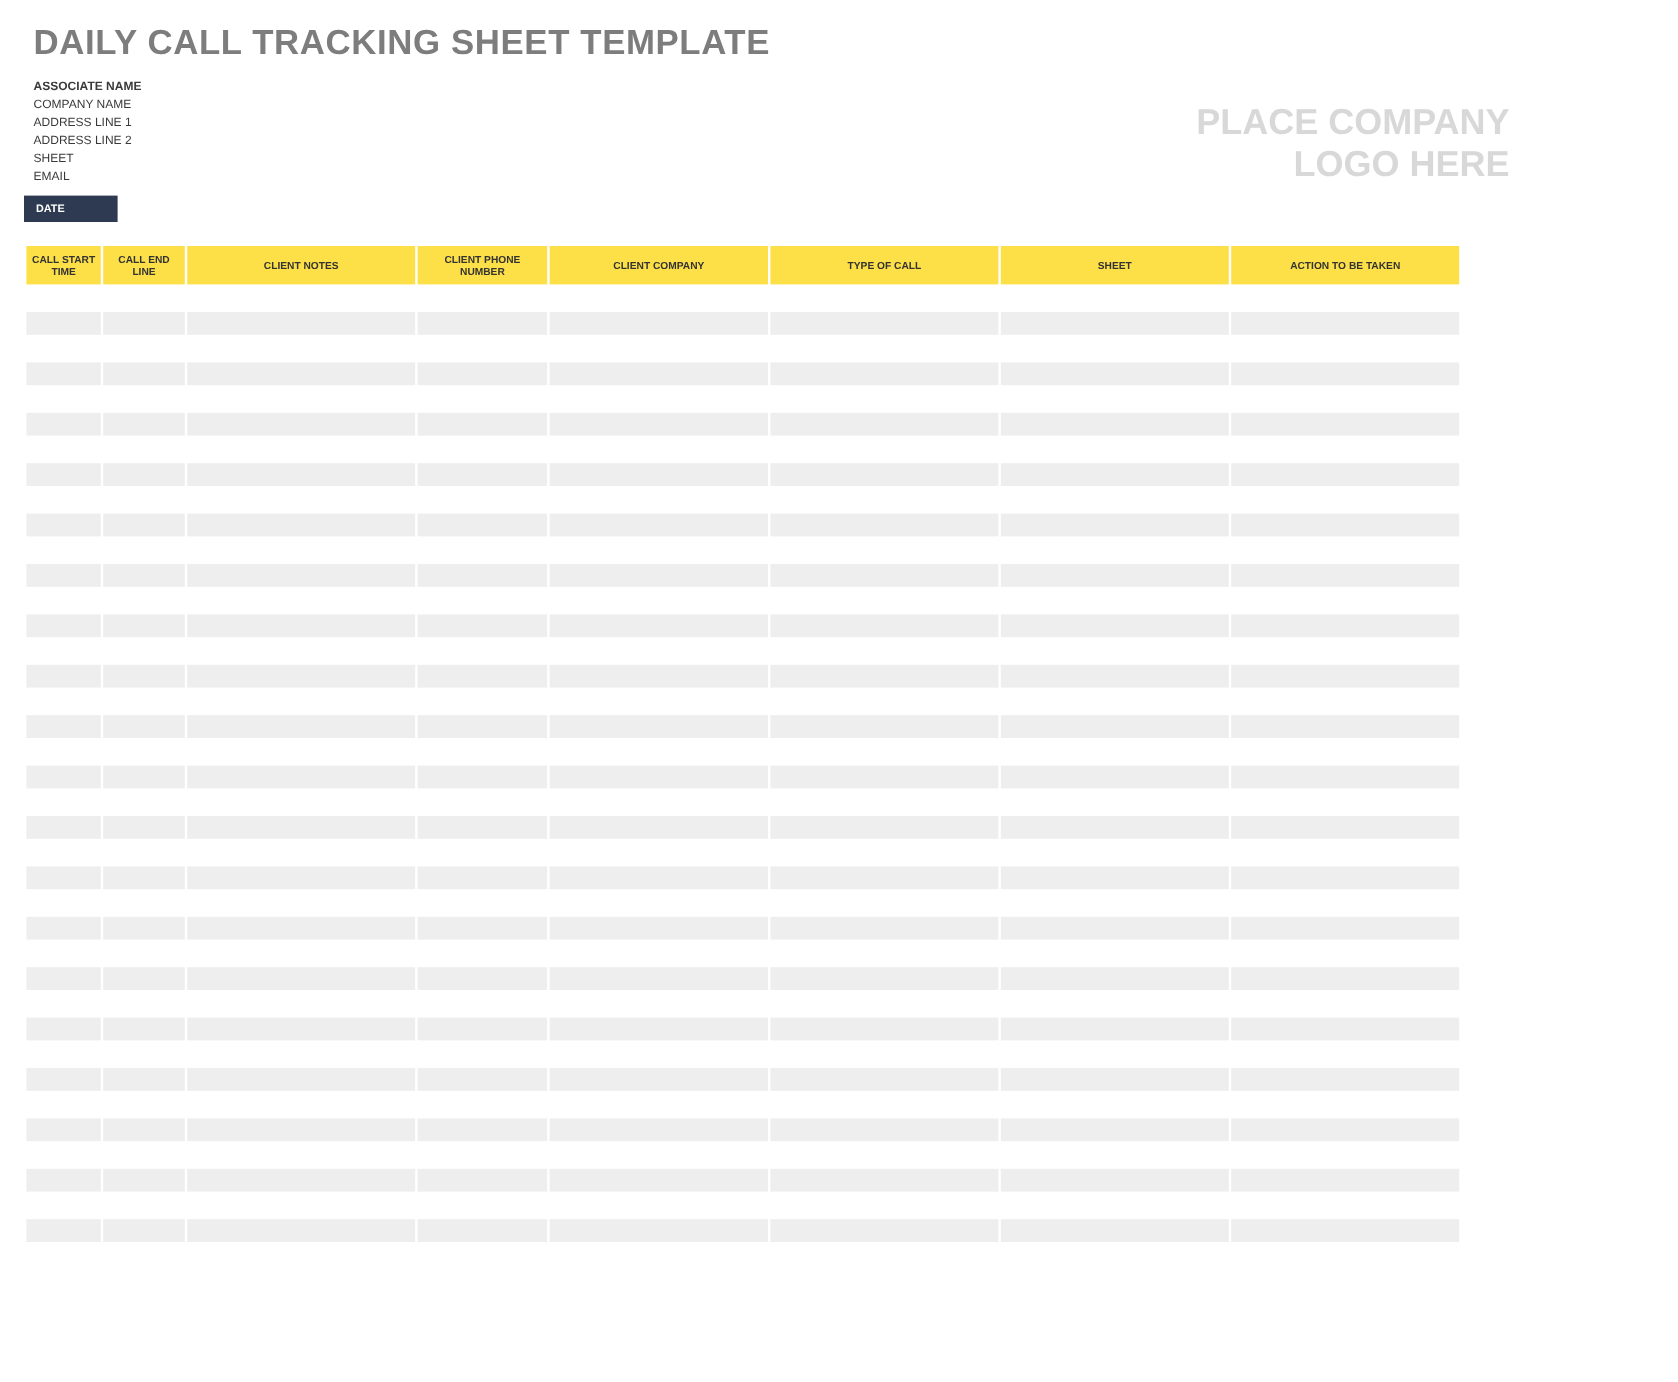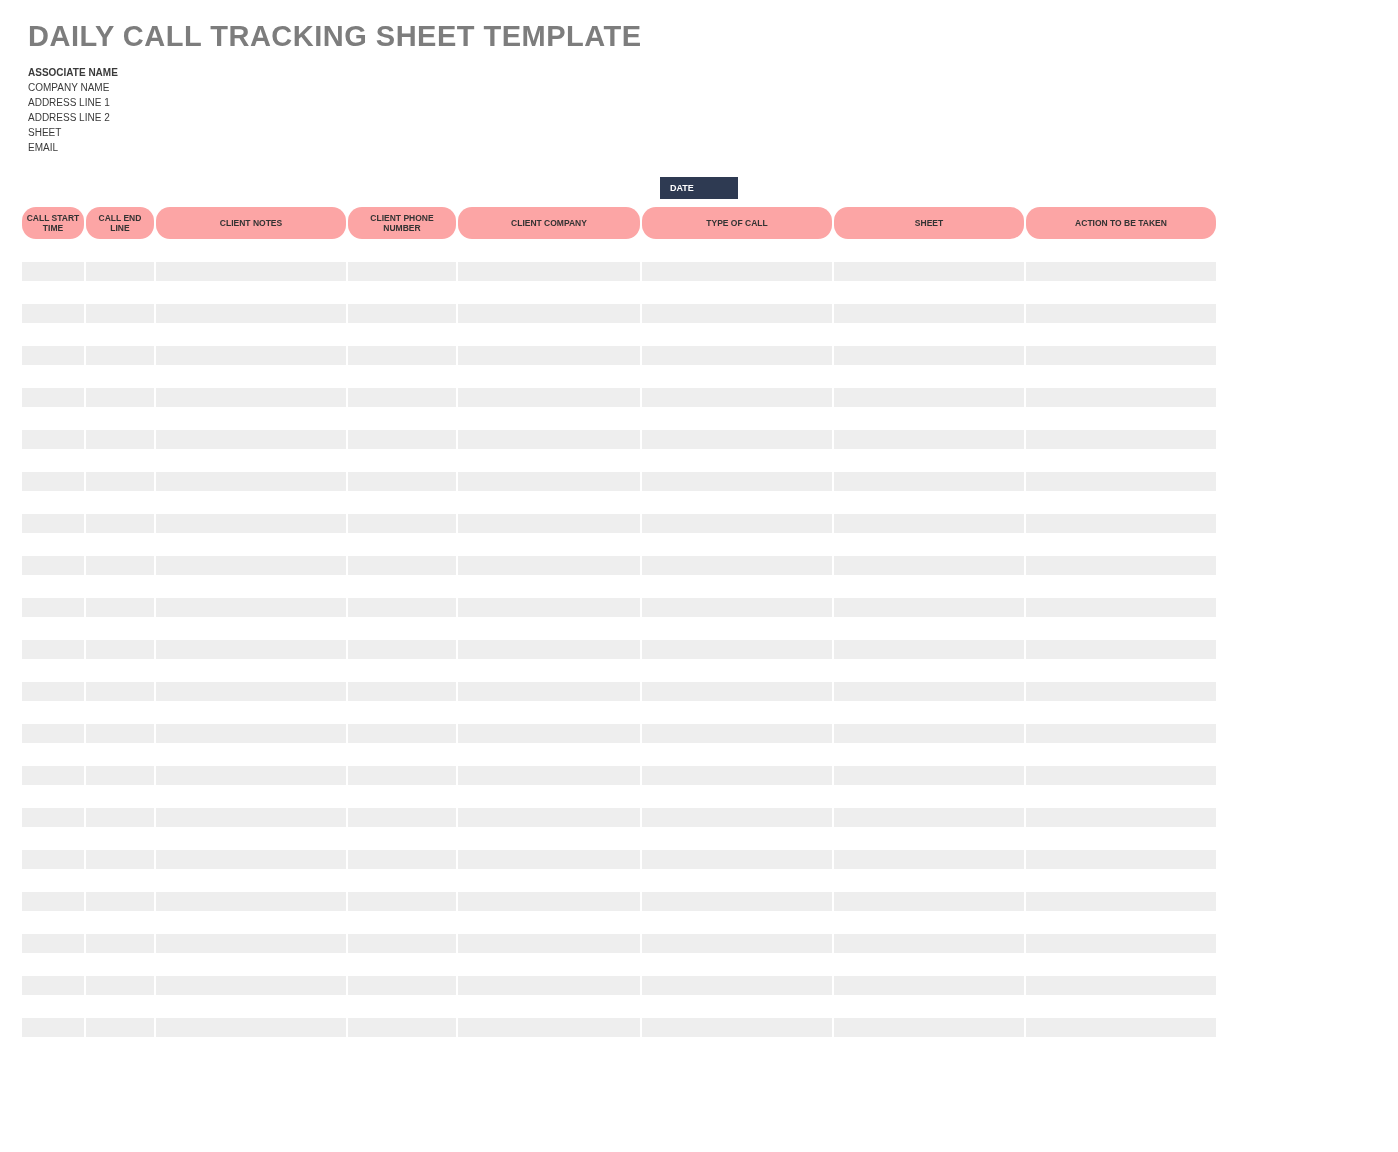--- a/index.html
+++ b/index.html
@@ -13,23 +13,22 @@
     font-size: 29px;
     font-weight: bold;
     color: #7d7d7d;
     letter-spacing: 0.5px;
     margin-bottom: 12px;
     padding-left: 8px;
   }
   .top-section {
     display: flex;
     justify-content: space-between;
-    align-items: flex-start;
-    margin-bottom: 22px;
-    flex-direction: column;
+    align-items: flex-end;
+    margin-bottom: 8px;
   }
   .associate-block {
     padding-left: 8px;
     font-size: 10px;
     color: #3a3a3a;
     line-height: 1.5;
   }
   .associate-block .assoc-label {
     font-weight: bold;
     font-size: 10px;
@@ -38,22 +37,22 @@
     font-size: 30px;
     font-weight: bold;
     color: #d8d8d8;
     text-align: right;
     line-height: 1.15;
     padding-right: 120px;
     padding-top: 12px;
   }
   .date-row {
     display: flex;
-    align-items: center;
-    margin-bottom: 6px;
+    align-items: flex-start;
+    margin-bottom: 18px;
     flex-direction: column;
   }
   .date-label {
     background: #2e3a52;
     color: #ffffff;
     font-size: 9px;
     font-weight: bold;
     padding: 6px 10px;
     width: 78px;
     display: flex;
@@ -64,29 +63,28 @@
     width: 250px;
     border: none;
   }
   table.call-table {
     border-collapse: separate;
     border-spacing: 2px 2px;
     width: 1180px;
     table-layout: fixed;
   }
   table.call-table th {
-    background: #fca5a5;
+    background: #fde047;
     font-size: 8.5px;
     font-weight: bold;
     color: #333;
     padding: 6px 4px;
     text-align: center;
     vertical-align: middle;
     height: 30px;
-    border-radius: 14px;
   }
   table.call-table td {
     height: 19px;
     background: #ffffff;
     border: none;
   }
   table.call-table tbody tr:nth-child(even) td {
     background: #eeeeee;
   }
   table.call-table tbody tr:nth-child(odd) td {
@@ -107,20 +105,24 @@
 <h1 class="page-title">DAILY CALL TRACKING SHEET TEMPLATE</h1>
 
 <div class="top-section">
   <div class="associate-block">
     <div class="assoc-label">ASSOCIATE NAME</div>
     <div>COMPANY NAME</div>
     <div>ADDRESS LINE 1</div>
     <div>ADDRESS LINE 2</div>
     <div>SHEET</div>
     <div>EMAIL</div>
+  </div>
+  <div class="logo-placeholder">
+    <div>PLACE COMPANY</div>
+    <div>LOGO HERE</div>
   </div>
 </div>
 
 <div class="date-row">
   <div class="date-label">DATE</div>
   <div class="date-input"></div>
 </div>
 
 <table class="call-table">
   <colgroup>

